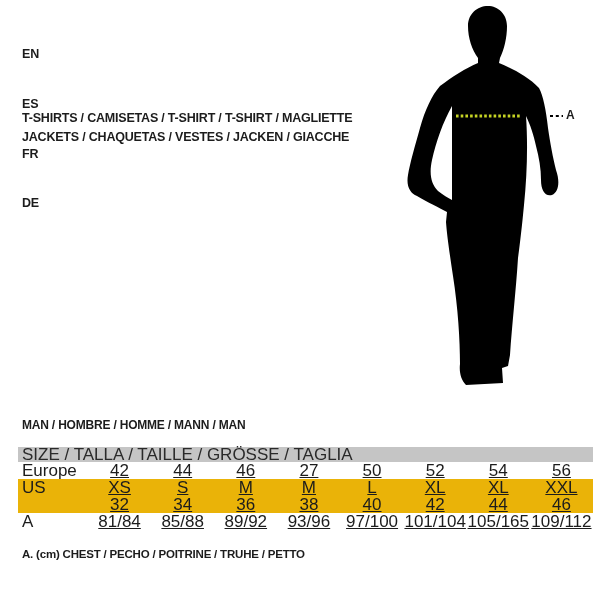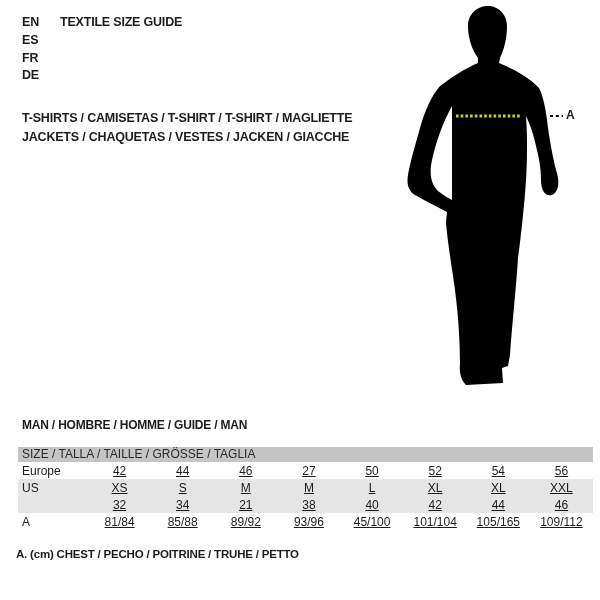--- a/index.html
+++ b/index.html
@@ -2,49 +2,48 @@
 <html><head>
 <meta charset="utf-8">
 <style>
   html,body{margin:0;padding:0;background:#fff;}
   .canvas{
     position:relative;width:600px;height:600px;background:#ffffff;overflow:hidden;
     font-family:"Liberation Sans","DejaVu Sans",sans-serif;color:#1c1c1c;
   }
   
   .lang-list{position:absolute;left:22px;top:14px;font-weight:bold;font-size:12.5px;letter-spacing:-0.2px;}
-  .lang-row{display:flex;line-height:17.8px;}
+  .lang-row{display:flex;line-height:17.8px;margin-top:32px;}
   .lang-code{width:38px;}
   
   .categories{position:absolute;left:22px;top:109px;font-weight:bold;font-size:12.5px;line-height:19px;letter-spacing:-0.2px;}
   
   .figure-area{position:absolute;left:400px;top:0;width:200px;height:400px;}
   .figure-area svg{position:absolute;left:0;top:0;}
   .measure-label{position:absolute;left:166px;top:108px;font-size:12px;font-weight:600;}
   
   .section-title{position:absolute;left:22px;top:418px;font-weight:bold;font-size:12px;letter-spacing:-0.2px;}
   
-  .size-table{position:absolute;left:18px;top:447px;width:575px;font-size:12px;color:#1c1c1c;}
+  .size-table{position:absolute;left:18px;top:447px;width:575px;font-size:17px;color:#1c1c1c;}
   .t-header{height:15px;line-height:15px;background:#c5c5c5;padding-left:4px;color:#2a2a2a;}
   .t-row{display:flex;height:17px;align-items:center;}
-  .t-row.shaded{background:#e5e5e5;}
+  .t-row.shaded{background:#eab308;}
   .t-label{width:66px;padding-left:4px;}
   .t-cell{flex:1;text-align:center;text-decoration:underline;}
   
-  .footnote{position:absolute;left:16px;top:548px;font-weight:bold;font-size:11.5px;letter-spacing:-0.2px;}
+  .footnote{position:absolute;left:22px;top:548px;font-weight:bold;font-size:11.5px;letter-spacing:-0.2px;}
 </style>
 </head>
 <body>
 
 <div class="canvas">
 
   <div class="lang-list">
     <div class="lang-row">
       <span class="lang-code">EN</span>
-      <span class="lang-label">TEXTILE SIZE GUIDE</span>
     </div>
     <div class="lang-row">
       <span class="lang-code">ES</span>
     </div>
     <div class="lang-row">
       <span class="lang-code">FR</span>
     </div>
     <div class="lang-row">
       <span class="lang-code">DE</span>
     </div>
@@ -93,21 +92,21 @@
         C 443 122 436 142 432 160
         C 429 174 431 184 438 191
         C 443 195 448 198 452 200
         Z"></path>
       <line x1="456" y1="116" x2="521" y2="116" stroke="#c6d424" stroke-width="3.2" stroke-dasharray="2.6 2.1"></line>
       <line x1="550" y1="116" x2="563" y2="116" stroke="#000000" stroke-width="2" stroke-dasharray="3 2.8"></line>
     </svg>
     <span class="measure-label">A</span>
   </div>
 
-  <div class="section-title">MAN / HOMBRE / HOMME / GUIDE / MAN</div>
+  <div class="section-title">MAN / HOMBRE / HOMME / MANN / MAN</div>
 
   <div class="size-table">
     <div class="t-header">SIZE / TALLA / TAILLE / GRÖSSE / TAGLIA</div>
 
     <div class="t-row">
       <div class="t-label">Europe</div>
       <div class="t-cell">42</div>
       <div class="t-cell">44</div>
       <div class="t-cell">46</div>
       <div class="t-cell">27</div>
@@ -126,35 +125,35 @@
       <div class="t-cell">L</div>
       <div class="t-cell">XL</div>
       <div class="t-cell">XL</div>
       <div class="t-cell">XXL</div>
     </div>
 
     <div class="t-row shaded">
       <div class="t-label"></div>
       <div class="t-cell">32</div>
       <div class="t-cell">34</div>
-      <div class="t-cell">21</div>
+      <div class="t-cell">36</div>
       <div class="t-cell">38</div>
       <div class="t-cell">40</div>
       <div class="t-cell">42</div>
       <div class="t-cell">44</div>
       <div class="t-cell">46</div>
     </div>
 
     <div class="t-row">
       <div class="t-label">A</div>
       <div class="t-cell">81/84</div>
       <div class="t-cell">85/88</div>
       <div class="t-cell">89/92</div>
       <div class="t-cell">93/96</div>
-      <div class="t-cell">45/100</div>
+      <div class="t-cell">97/100</div>
       <div class="t-cell">101/104</div>
       <div class="t-cell">105/165</div>
       <div class="t-cell">109/112</div>
     </div>
   </div>
 
   <div class="footnote">A. (cm) CHEST / PECHO / POITRINE / TRUHE / PETTO</div>
 
 </div>
 

